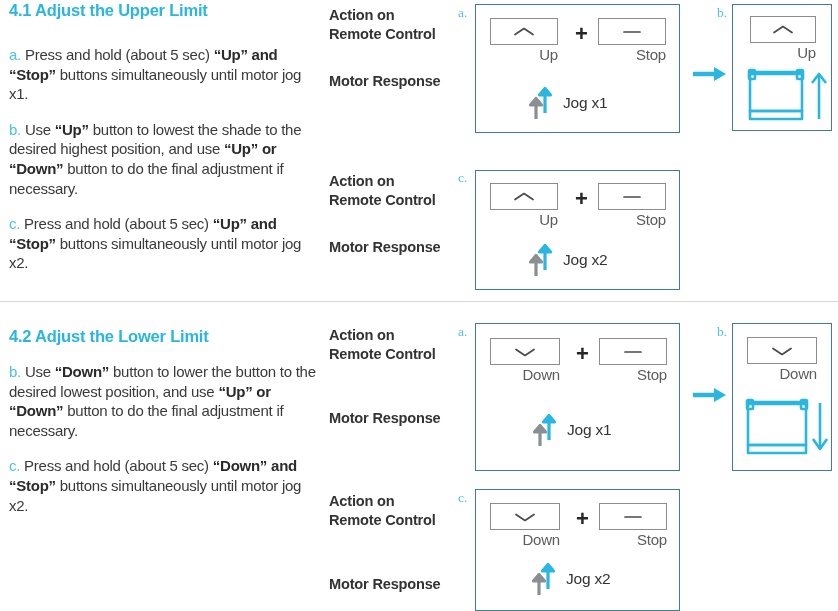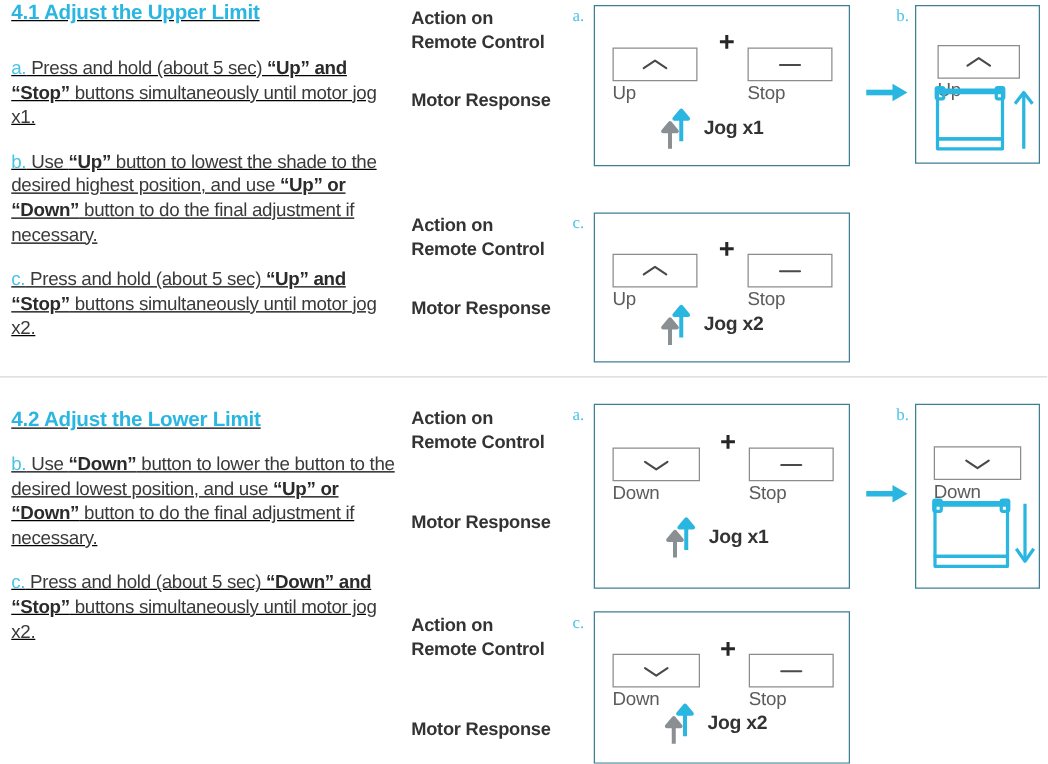--- a/index.html
+++ b/index.html
@@ -15,21 +15,21 @@
   .section { position: absolute; left: 0; width: 838px; }
   #section-upper { top: 0; height: 301px; }
   #section-lower { top: 312px; height: 309px; }
 
   .divider {
     position: absolute; left: 0; top: 301px;
     width: 838px; height: 1px; background: #d8d8d8;
   }
 
   
-  .text-col { position: absolute; left: 9px; width: 310px; top: 0; text-decoration: underline; }
+  .text-col { position: absolute; left: 9px; width: 310px; top: 0; }
   .sec-title {
     color: #29b6e0;
     font-size: 16.5px;
     font-weight: bold;
     letter-spacing: -0.2px;
     line-height: 20px;
   }
   .para {
     color: #3a3a3a;
     font-size: 15px;
@@ -61,21 +61,21 @@
   }
 
   
   .dbox {
     position: absolute;
     border: 1.6px solid #3f7f93;
     background: #ffffff;
   }
 
   
-  .rbtn { position: absolute; text-align: left; margin-top: 20px; }
+  .rbtn { position: absolute; text-align: right; }
   .rbtn .cap {
     width: 100%; height: 27px;
     border: 1.3px solid #8c8c8c;
     background: #ffffff;
     position: relative;
   }
   .rbtn .glyph {
     position: absolute; left: 0; right: 0; top: 50%;
     transform: translateY(-50%);
     display: flex; align-items: center; justify-content: center;
@@ -91,21 +91,21 @@
     position: absolute;
     color: #262626;
     font-size: 22px;
     font-weight: bold;
     line-height: 22px;
   }
 
   
   .jog { position: absolute; display: flex; align-items: center; }
   .jog .jtext {
-    color: #333333; font-size: 15.5px; font-weight: bold;
+    color: #333333; font-size: 15.5px; font-weight: normal;
     letter-spacing: -0.2px; margin-left: 7px; text-align: center;
   }
 
   
   .connector { position: absolute; }
 </style>
 </head>
 <body>
 
 <div class="page">

